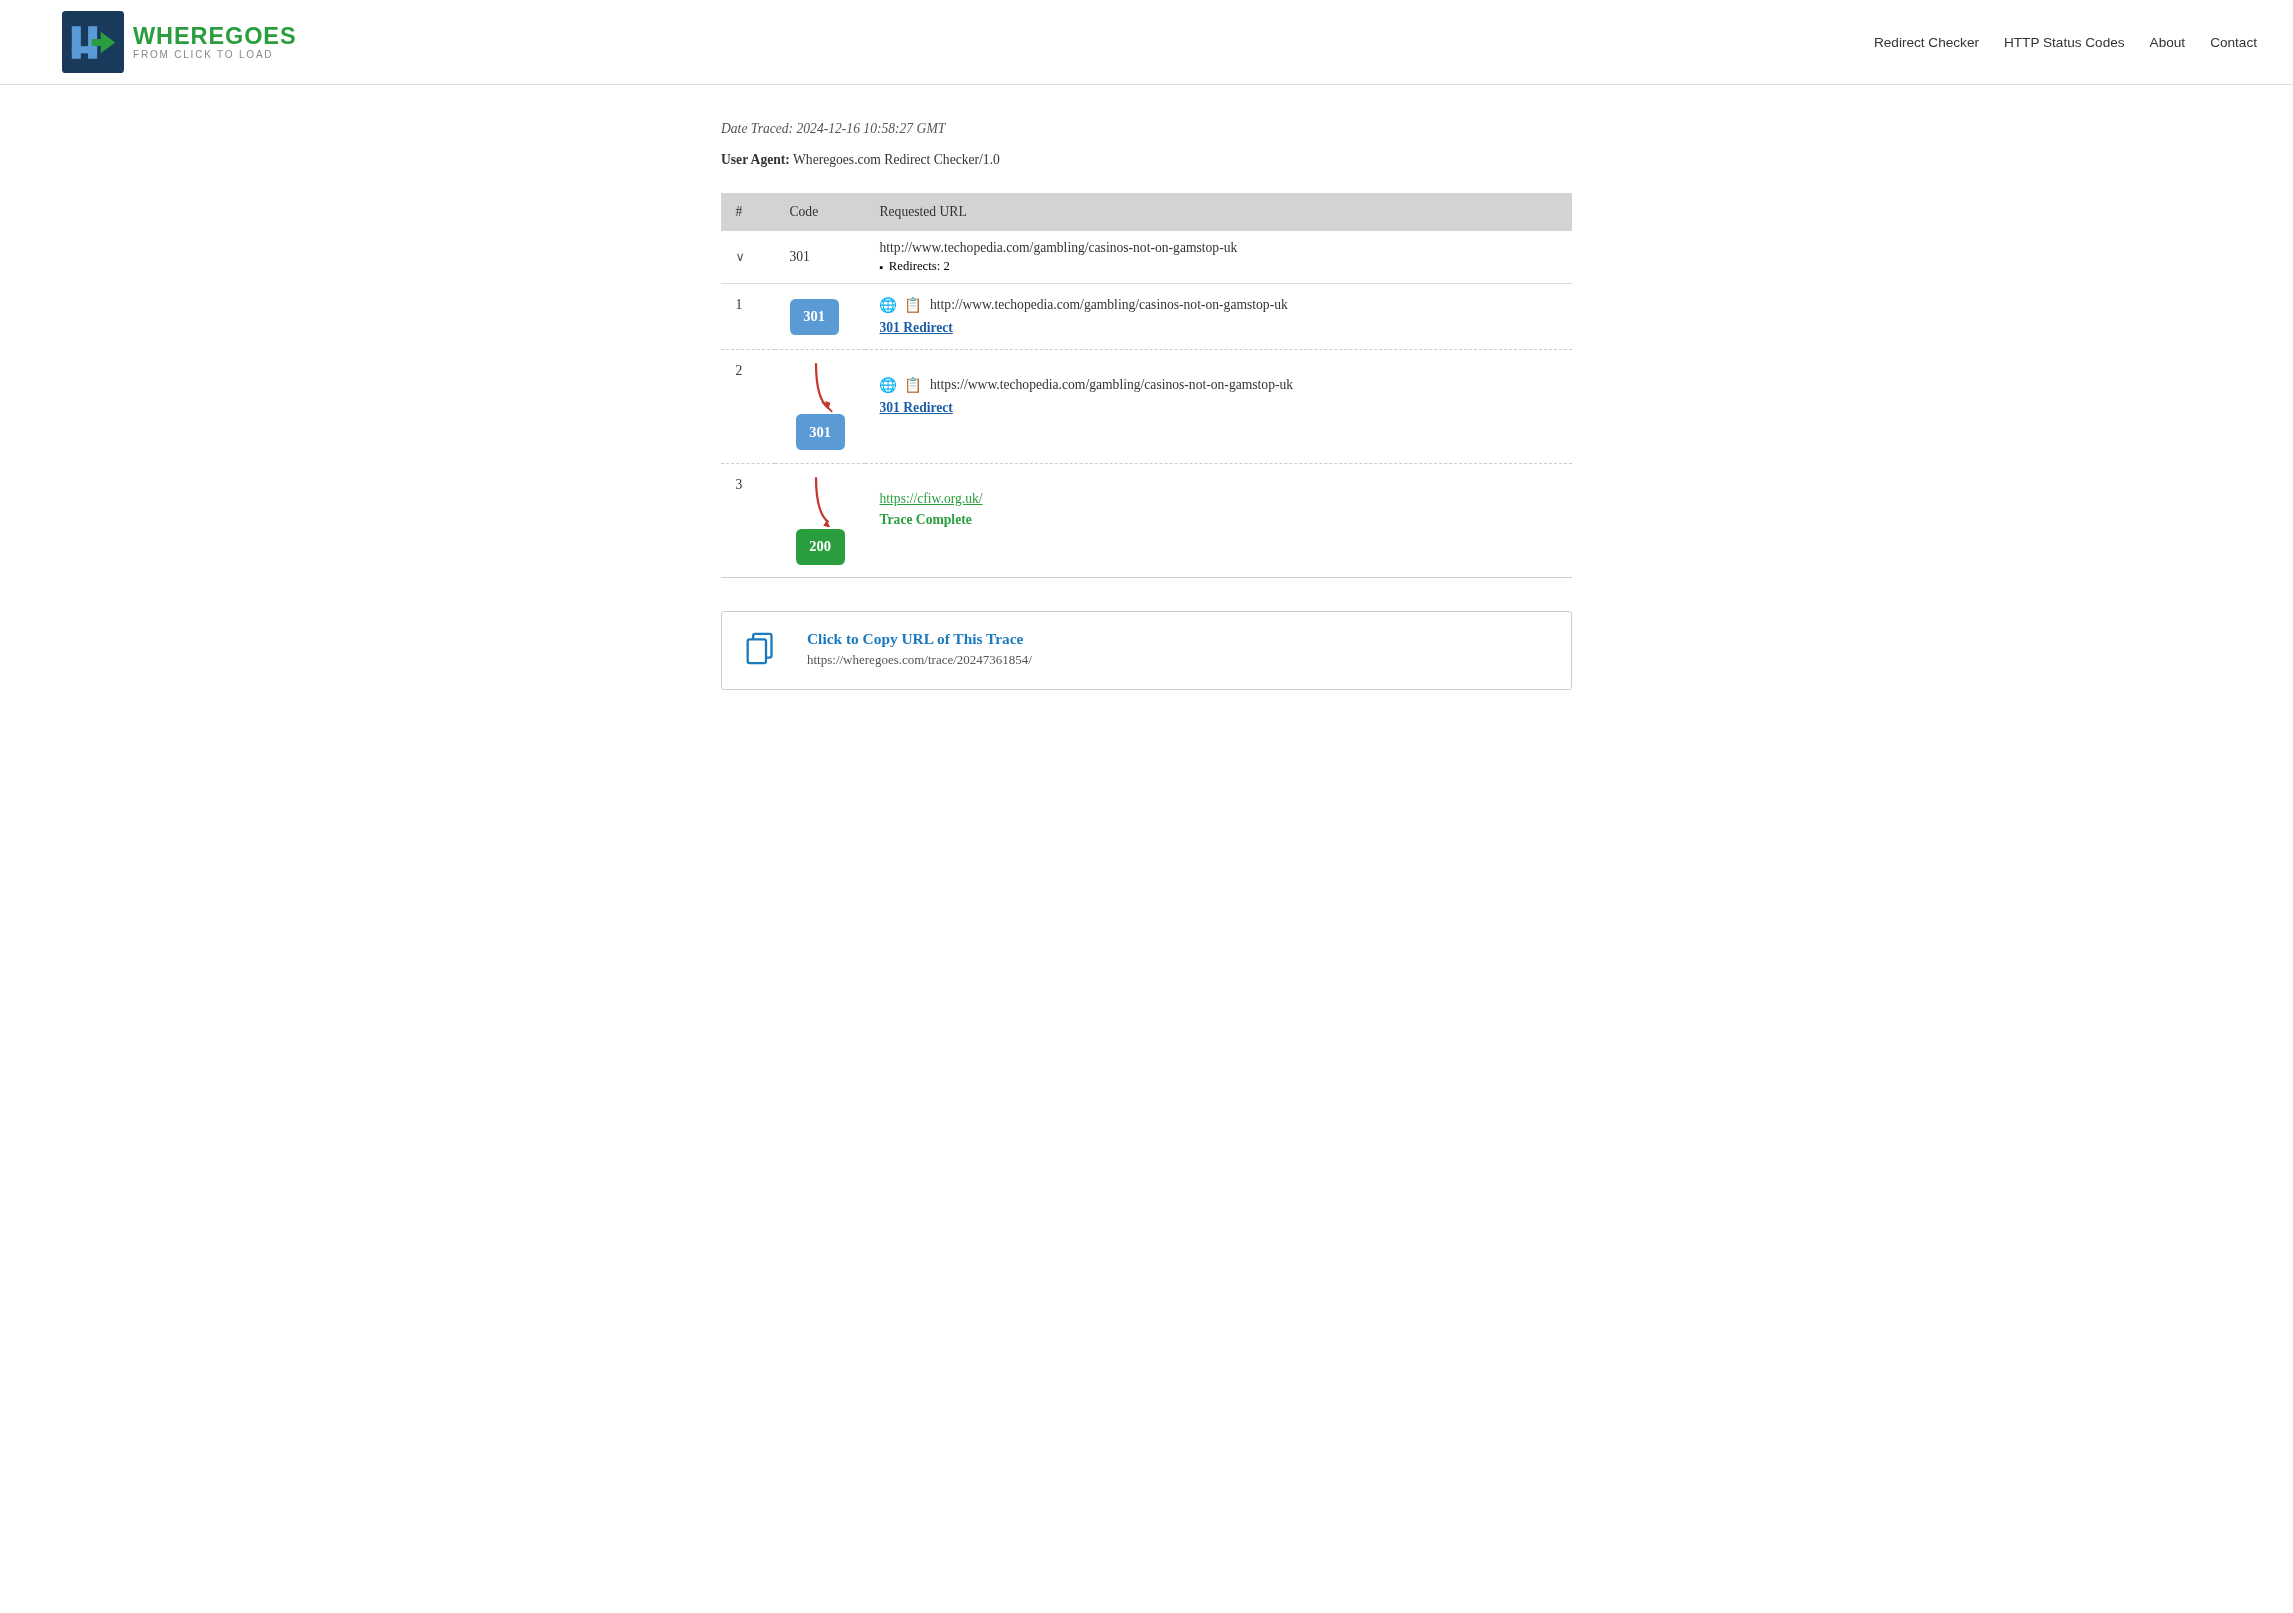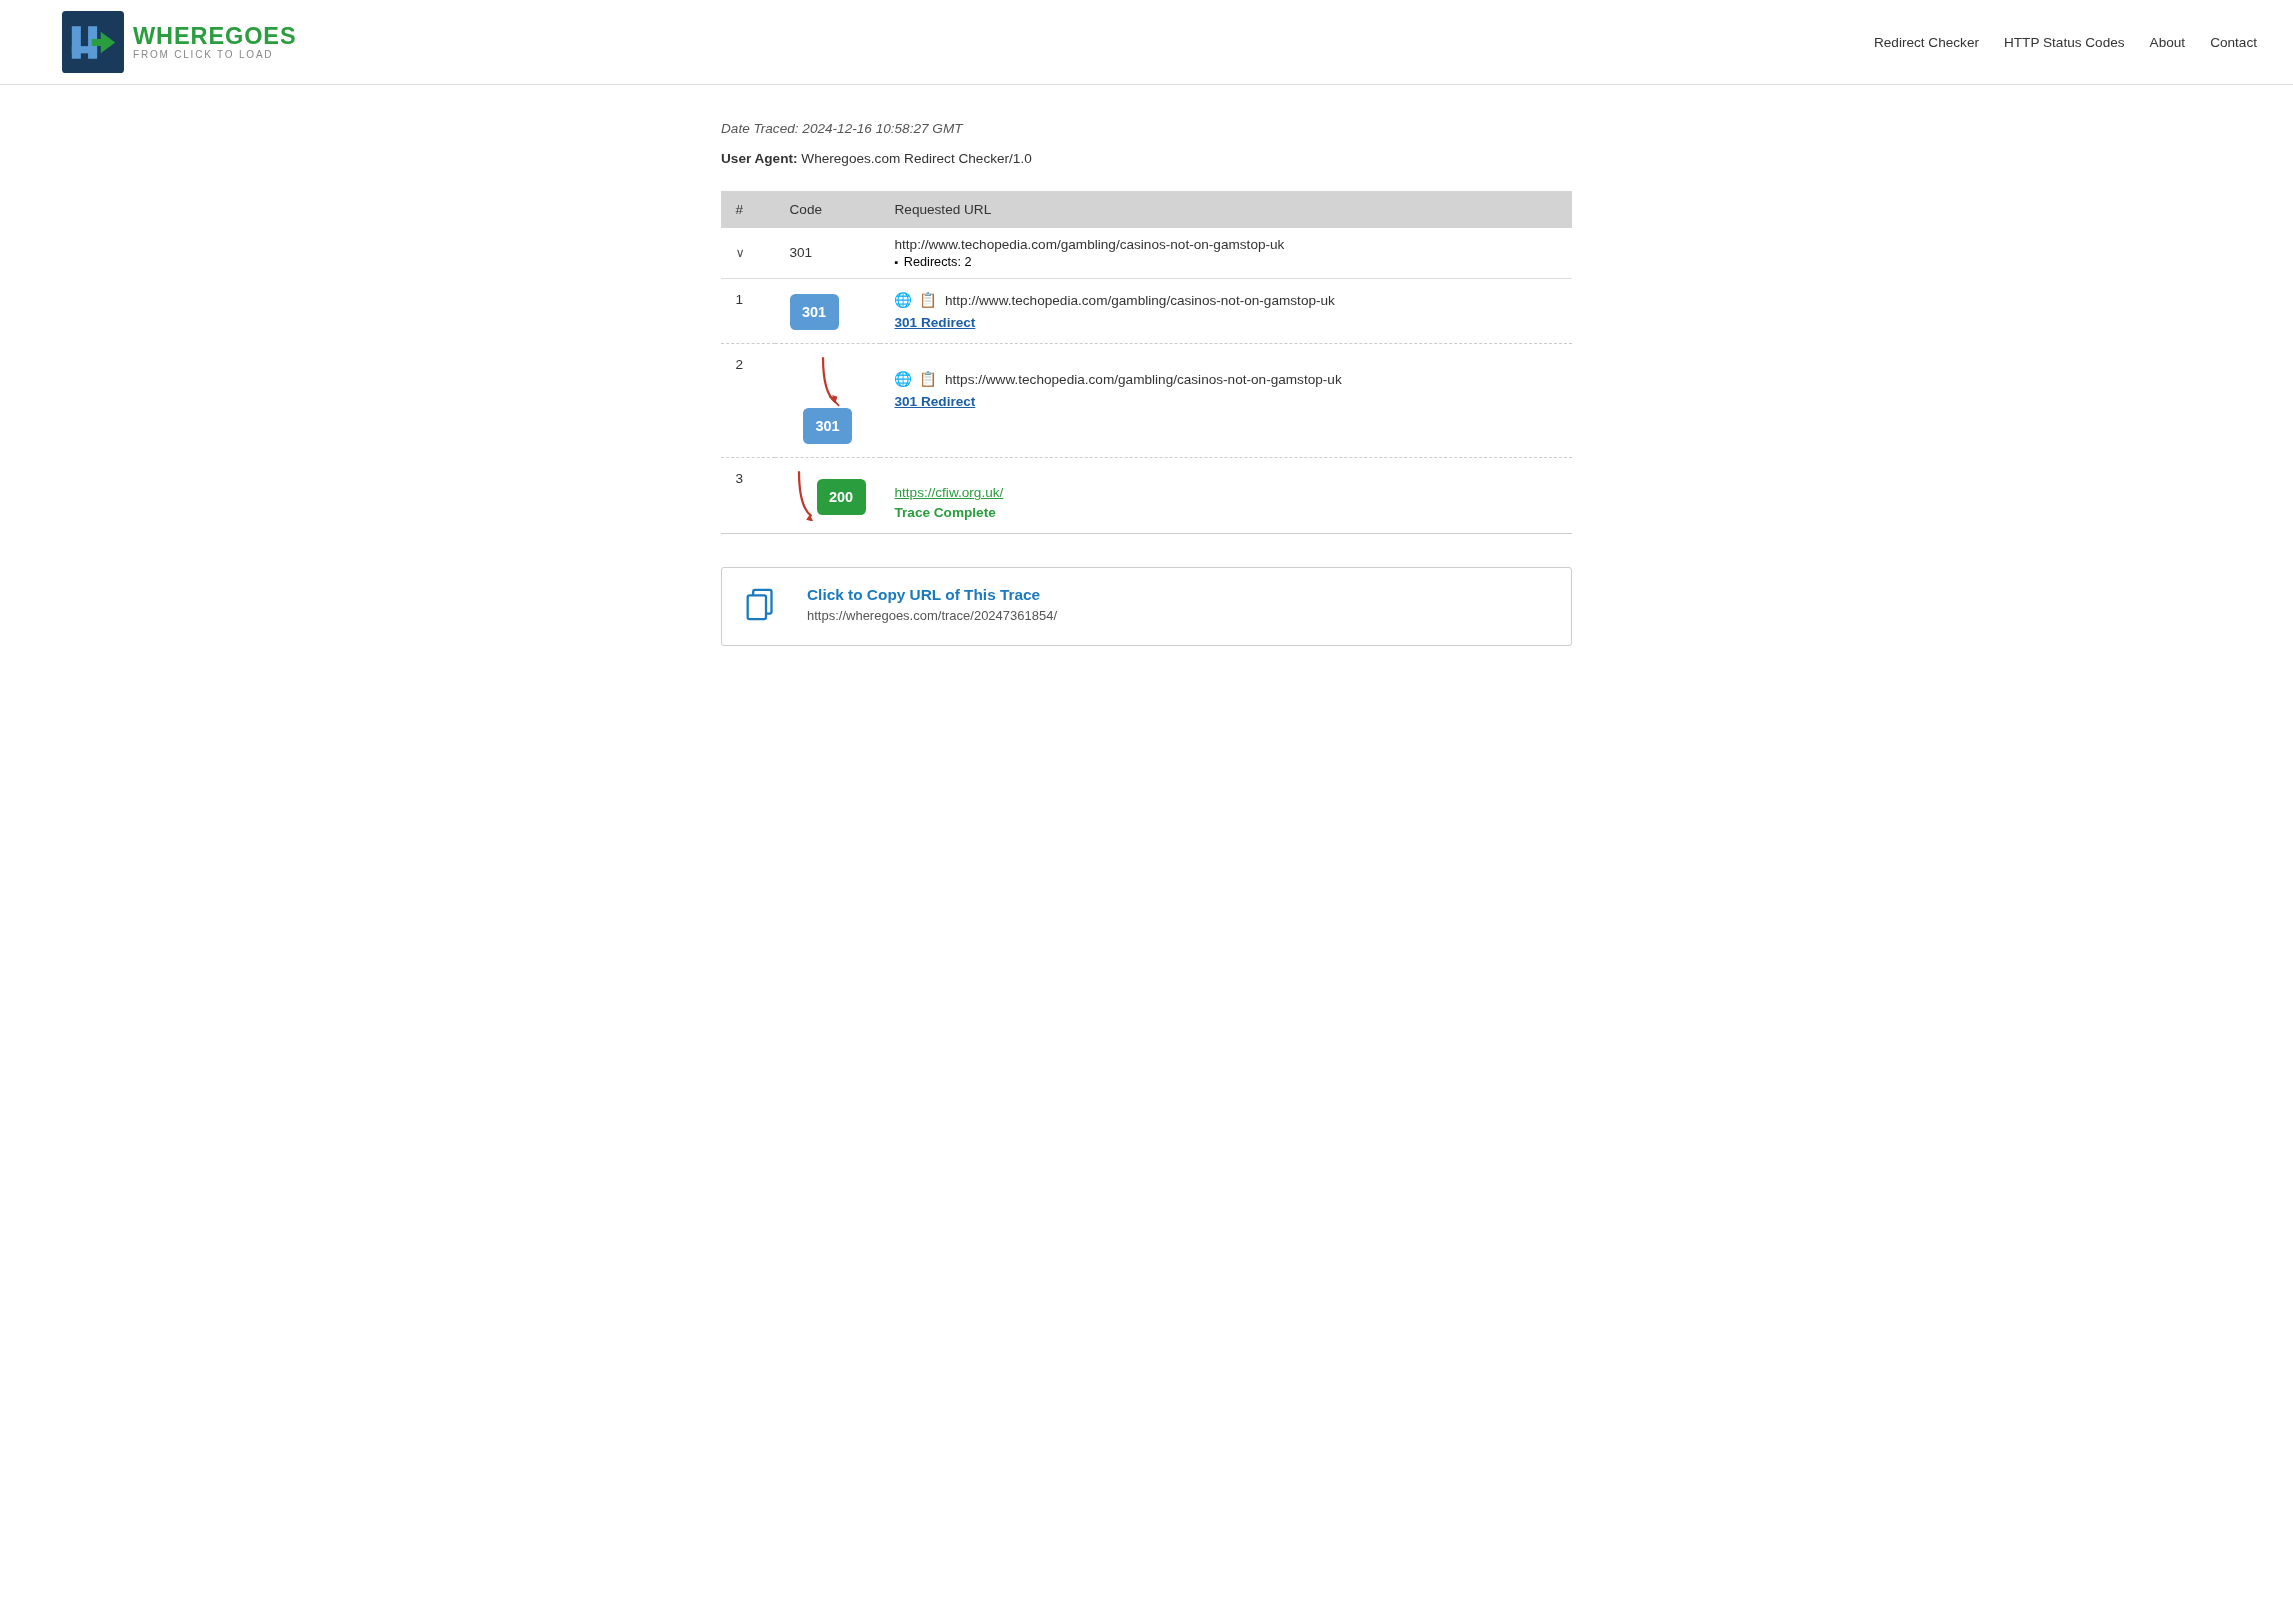--- a/index.html
+++ b/index.html
@@ -67,20 +67,21 @@
       text-decoration: none;
       color: #333;
       font-size: 13.6px;
     }
 
     
     main {
       max-width: 887px;
       margin: 0 auto;
       padding: 36px 18px 54px;
+      font-family: Liberation Serif, serif;
     }
 
     .date-traced {
       font-style: italic;
       color: #555;
       font-size: 13.6px;
       margin-bottom: 14.5px;
     }
     .user-agent {
       font-size: 13.6px;
@@ -325,21 +326,21 @@
             <span class="icon">📋</span>
             <span>https://www.techopedia.com/gambling/casinos-not-on-gamstop-uk</span>
           </div>
           <div><a class="redirect-link" href="#">301 Redirect</a></div>
         </td>
       </tr>
 
       <tr class="detail-row">
         <td class="row-num">3</td>
         <td>
-          <div style="display:flex;flex-direction:row;align-items:center;">
+          <div style="display:flex;flex-direction:column;align-items:center;">
             <svg width="27" height="50" viewBox="0 0 30 55">
               <path d="M 10 0 Q 10 40 24 50" stroke="#c0392b" stroke-width="2.5" fill="none"></path>
               <polygon points="22,48 26,56 18,54" fill="#c0392b"></polygon>
             </svg>
             <div class="code-badge code-200">200</div>
           </div>
         </td>
         <td class="url-cell" style="padding-top:27px;">
           <div class="url-line">
             <a class="final-link" href="#">https://cfiw.org.uk/</a>

